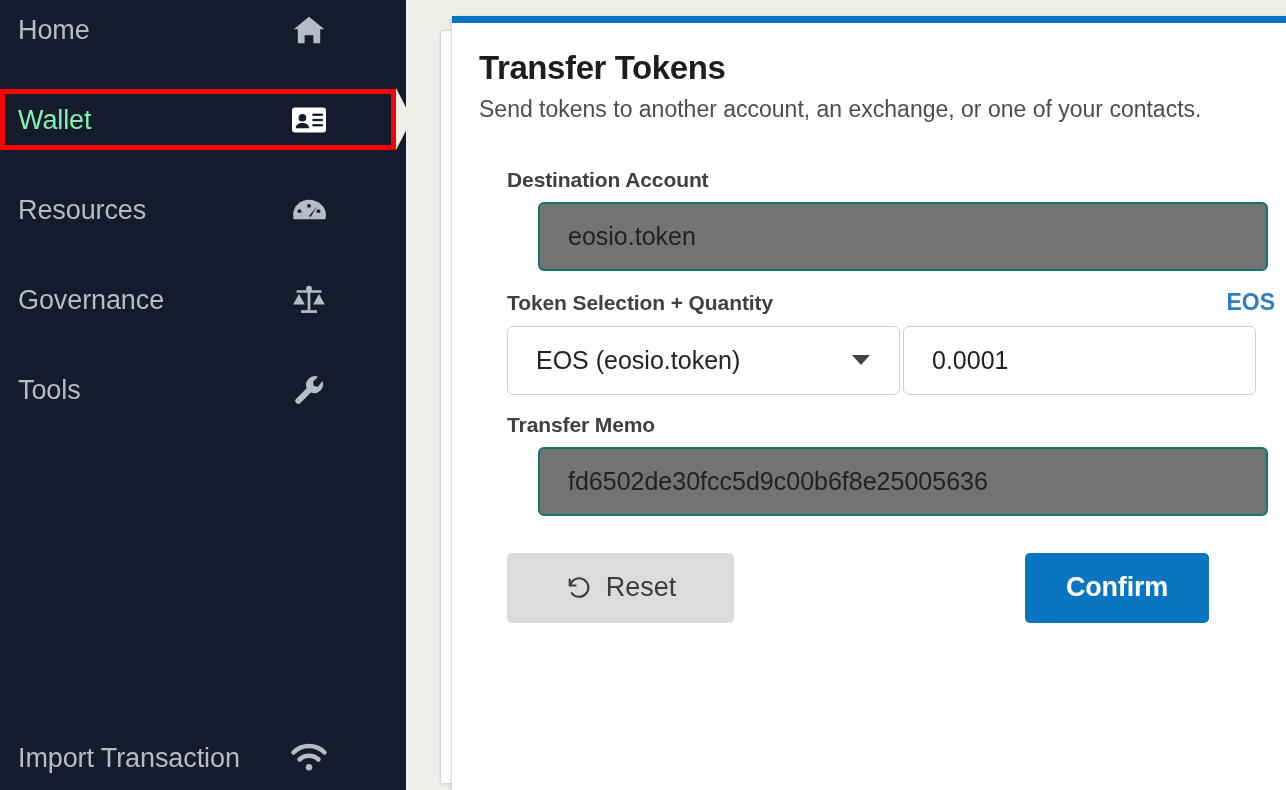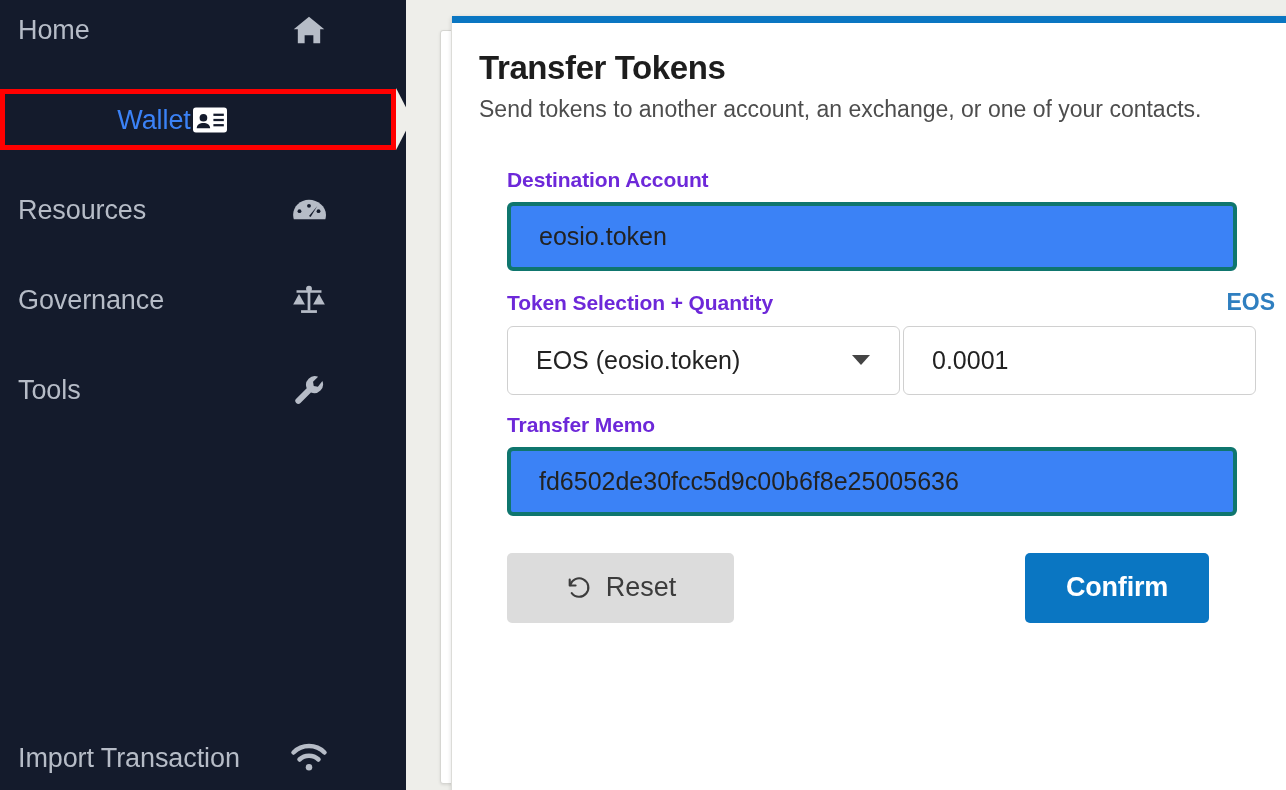--- a/index.html
+++ b/index.html
@@ -36,21 +36,21 @@
     align-items: center;
     justify-content: space-between;
     padding: 0 16px 0 18px;
     color: #b6bcc7;
     font-size: 27px;
     font-weight: 400;
     letter-spacing: -0.1px;
     cursor: pointer;
     user-select: none;
   }
-  .nav-item.active { color: #3b82f6; justify-content: center; }
+  .nav-item.active { color: #86efac; }
 
   .nav-label { line-height: 1; white-space: nowrap; }
 
   .nav-icon {
     width: 38px;
     height: 34px;
     display: flex;
     align-items: center;
     justify-content: center;
     color: #b6bcc7;
@@ -167,48 +167,49 @@
   .field-head {
     display: flex;
     align-items: baseline;
     justify-content: space-between;
     margin-bottom: 10px;
   }
 
   .field-label {
     font-size: 21px;
     font-weight: 700;
-    color: #6d28d9;
+    color: #404040;
     letter-spacing: -0.1px;
     text-align: center;
   }
 
   .balance-hint {
     font-size: 23px;
     font-weight: 700;
     color: #2f7fc0;
     white-space: nowrap;
     overflow: hidden;
     max-width: 70px;
     direction: rtl;
     text-align: left;
     cursor: pointer;
   }
 
   .text-input {
     width: 730px;
     height: 69px;
-    border: 4px solid #0f766e;
+    border: 2px solid #0f766e;
     border-radius: 6px;
-    background: #3b82f6;
+    background: #737373;
     font-family: "Liberation Sans", sans-serif;
     font-size: 25px;
     color: #222222;
     padding: 0 28px;
     outline: none;
+    margin-left: 31px;
   }
   .text-input::placeholder { color: #9b9b9b; }
 
   .inline-row { display: flex; gap: 3px; }
 
   .select-wrap {
     position: relative;
     width: 393px;
     height: 69px;
   }

